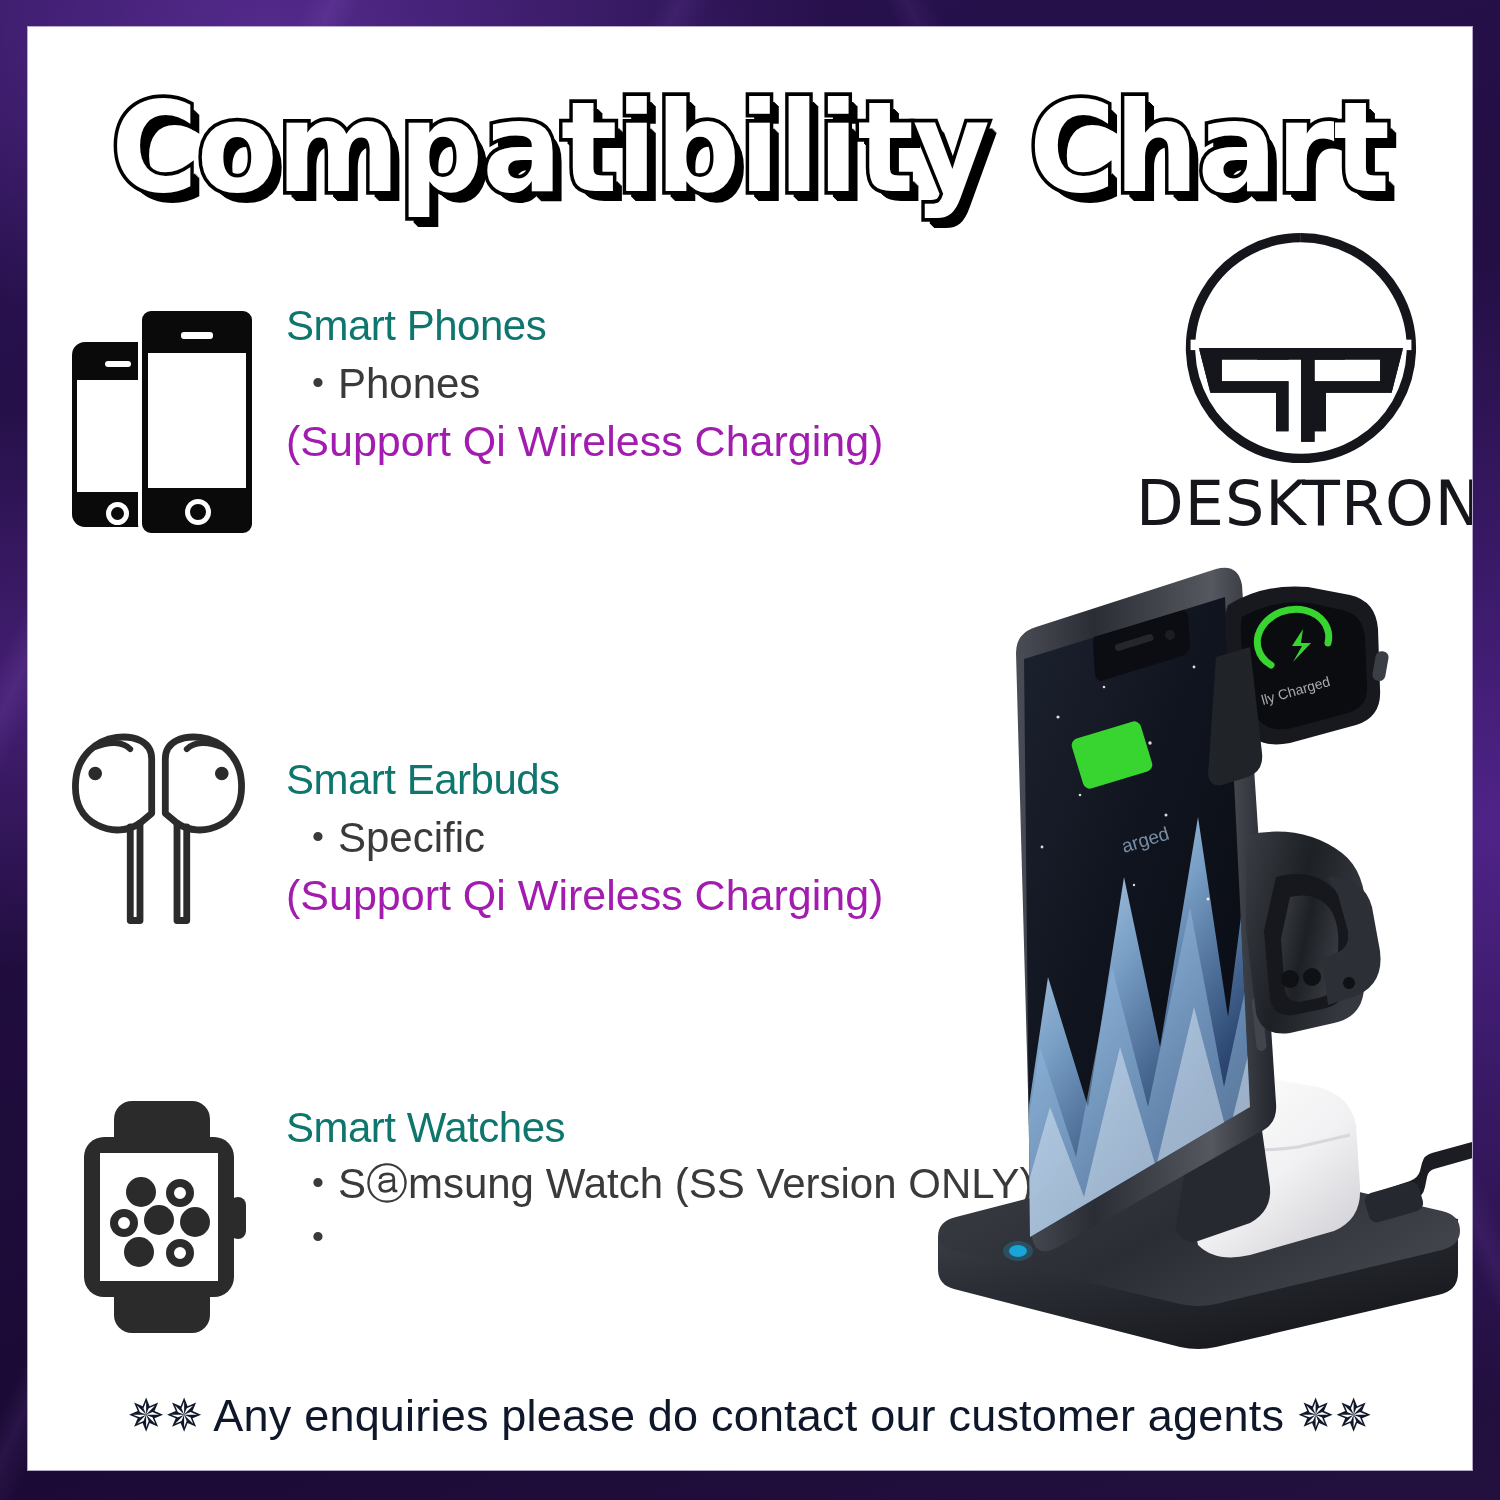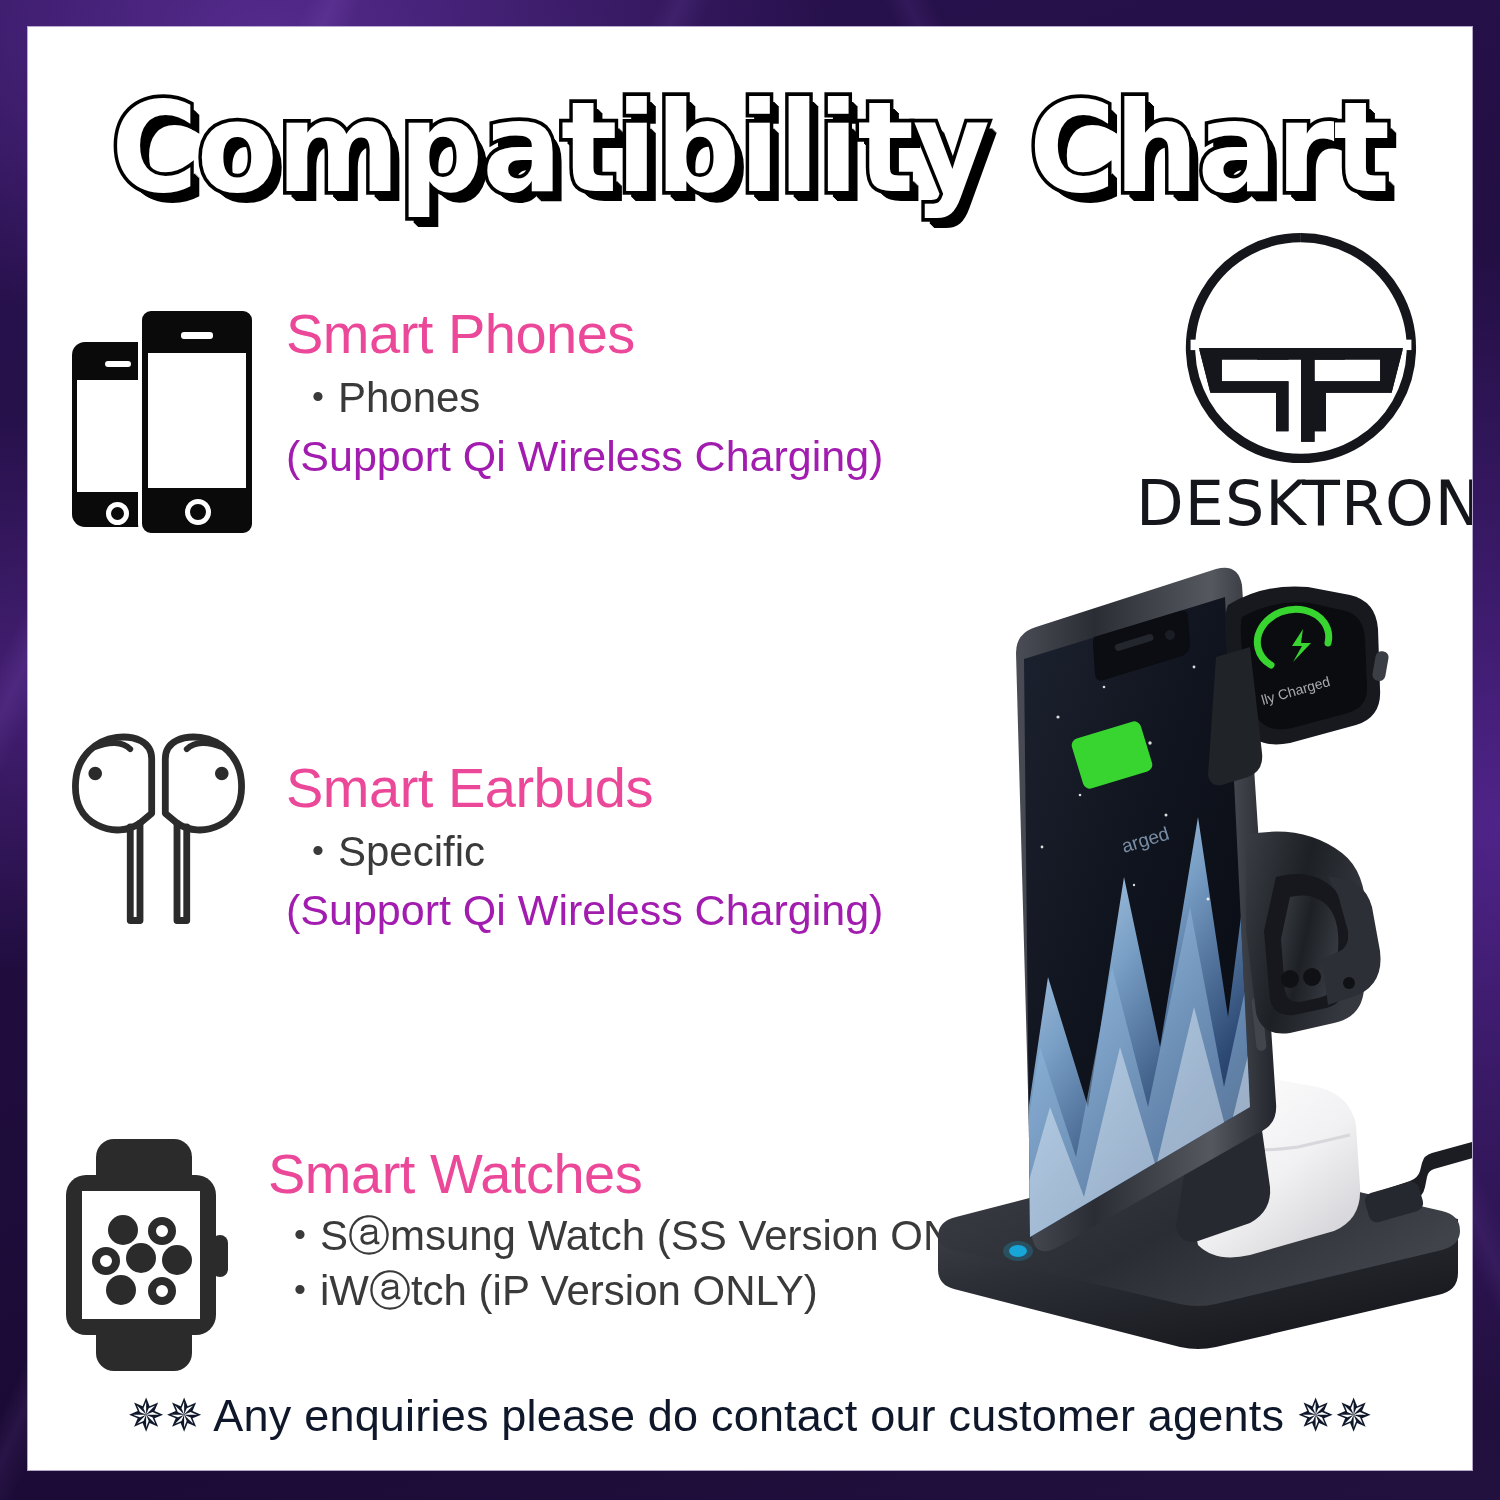--- a/index.html
+++ b/index.html
@@ -52,21 +52,21 @@
        5px 5px 0 #000, 6px 6px 0 #000, 7px 7px 0 #000,
        8px 8px 0 #000, 9px 9px 0 #000;
     transform:scaleY(1.06);
   }
 
   
   .section{position:absolute;}
   .sec-icon{position:absolute;left:0;top:0;}
   .sec-body{position:absolute;}
   .sec-head{
-    font-size:56px;line-height:1.02;color:#ec4899;font-weight:400;
+    font-size:42px;line-height:1.02;color:#0f766e;font-weight:400;
     letter-spacing:-.5px;white-space:nowrap;
   }
   .bullet-row{
     font-size:42px;line-height:1.25;color:#3a3a3a;white-space:nowrap;
     display:flex;align-items:flex-start;
   }
   .bullet-dot{margin:0 14px 0 0;font-size:34px;line-height:1.42;}
   .note-red{
     font-size:43px;line-height:1.2;color:#a21caf;white-space:nowrap;
   }
@@ -161,21 +161,21 @@
       <div class="sec-body" style="left:220px;top:12px;margin-top:20px;">
         <div class="sec-head">Smart Earbuds</div>
         <div class="bullet-row" style="margin-top:10px;padding-left:26px;">
           <span class="bullet-dot">•</span>
           <span>Specific</span>
         </div>
         <div class="note-red" style="margin-top:6px;">(Support Qi Wireless Charging)</div>
       </div>
     </div>
 
-    <div class="section" style="left:20px;top:1072px;width:940px;height:260px;margin-top:38px;">
+    <div class="section" style="left:38px;top:1072px;width:940px;height:260px;">
 
       <div class="sec-icon" style="width:185px;height:235px;">
         <div class="w-band" style="left:48px;top:2px;width:96px;height:80px;"></div>
         <div class="w-band" style="left:48px;top:152px;width:96px;height:82px;"></div>
         <div class="w-case" style="left:18px;top:38px;width:150px;height:160px;">
           <div class="w-screen" style="left:16px;top:16px;width:118px;height:128px;">
             <div class="w-dot" style="left:26px;top:24px;width:30px;height:30px;"></div>
             <div class="w-ring" style="left:66px;top:26px;width:12px;height:12px;"></div>
             <div class="w-ring" style="left:10px;top:56px;width:12px;height:12px;"></div>
             <div class="w-dot" style="left:44px;top:52px;width:30px;height:30px;"></div>
@@ -188,21 +188,20 @@
       </div>
 
       <div class="sec-body" style="left:220px;top:8px;">
         <div class="sec-head">Smart Watches</div>
         <div class="bullet-row" style="margin-top:8px;padding-left:26px;">
           <span class="bullet-dot">•</span>
           <span>Sⓐmsung Watch (SS Version ONLY)</span>
         </div>
         <div class="bullet-row" style="margin-top:2px;padding-left:26px;">
           <span class="bullet-dot">•</span>
-          <span>iWⓐtch (iP Version ONLY)</span>
         </div>
       </div>
     </div>
 
     <div id="logo">
       <svg id="logo-mark" viewBox="0 0 240 240">
         <path d="M120 14 A106 106 0 1 1 119.9 14" fill="none" stroke="#15151c" stroke-width="9"></path>
 
         <path d="M78 120 L162 120 L162 131 L133 131 L133 210 L120 210 L120 131 L78 131 Z" fill="#15151c"></path>
 

